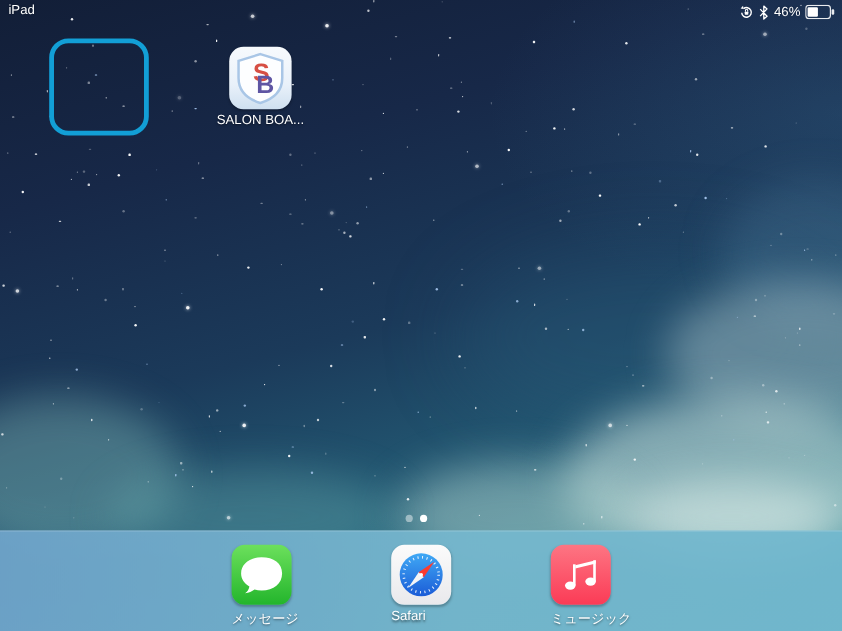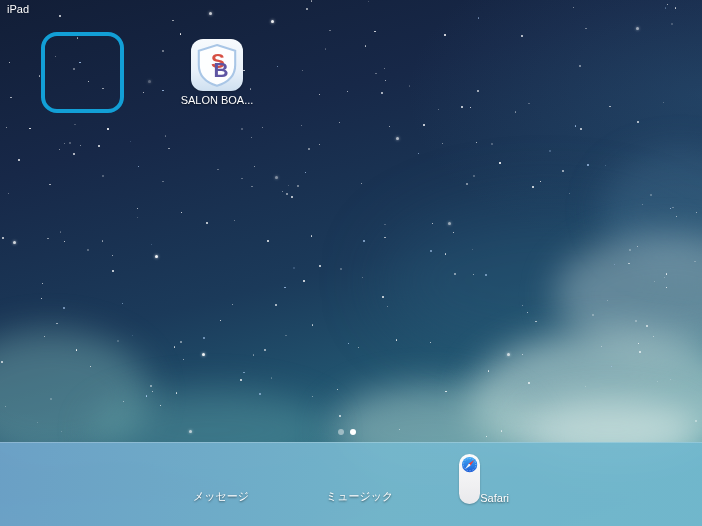--- a/index.html
+++ b/index.html
@@ -54,21 +54,21 @@
   .page-dots{position:absolute;left:338px;top:429px;display:flex;gap:6px;z-index:10;}
   .page-dot{width:6px;height:6px;border-radius:50%;}
   .page-dot.inactive{background:rgba(255,255,255,.45);}
   .page-dot.active{background:#ffffff;}
 
   
   .dock{position:absolute;left:0;right:0;bottom:0;height:83px;z-index:15;
     background:linear-gradient(95deg,rgba(110,163,201,.95) 0%,rgba(117,183,205,.95) 55%,rgba(114,184,206,.95) 100%);
     border-top:1px solid rgba(255,255,255,.22);}
   .dock-inner{display:flex;justify-content:center;gap:83px;padding-top:11px;}
-  .dock-app{width:50px;display:flex;flex-direction:row;align-items:flex-end;cursor:pointer;}
+  .dock-app{width:50px;display:flex;flex-direction:column;align-items:flex-start;cursor:pointer;}
   .dock-app .app-label{margin-top:4px;}
 </style>
 </head>
 <body>
 
 <div class="screen">
 
   <div class="cloud c8"></div>
   <div class="cloud c6"></div>
   <div class="cloud c1"></div>
@@ -315,20 +315,43 @@
       <span class="star" style="left: 637.5px; top: 342.6px; height: 1.4px; width: 1.4px; opacity: 0.96;"></span>
       <span class="star" style="left: 386.6px; top: 306.1px; height: 1.4px; width: 1.4px; opacity: 0.47;"></span>
       <span class="star" style="left: 249.9px; top: 88.3px; height: 1.4px; width: 1.4px; opacity: 0.54;"></span>
       <span class="star" style="left: 251.1px; top: 136.9px; height: 1.4px; width: 1.4px; opacity: 0.53;"></span>
       <span class="star" style="left: 10.3px; top: 97.1px; height: 1.4px; width: 1.4px; opacity: 0.71;"></span>
       <span class="star" style="left: 75.6px; top: 349.3px; height: 1.4px; width: 1.4px; opacity: 1;"></span>
     </div>
 
   <div class="status-bar">
     <span class="sb-left">iPad</span>
+    <span class="sb-right">
+      <span>
+        <svg width="12" height="12" viewBox="0 0 12 12">
+          <path d="M2.1 6.6 a4 4 0 1 0 1.5 -3.4" stroke="#fff" stroke-width="1.2" fill="none"></path>
+          <path d="M3.2 0.8 L3.7 3.4 L1.2 3.0 Z" fill="#fff"></path>
+          <rect x="4.6" y="5.7" width="3" height="2.5" rx="0.5" fill="#fff"></rect>
+          <path d="M5.2 5.7 v-1 a0.95 0.95 0 0 1 1.9 0 v1" stroke="#fff" stroke-width="0.9" fill="none"></path>
+        </svg>
+      </span>
+      <span>
+        <svg width="9" height="13" viewBox="0 0 9 13">
+          <path d="M1.5 3.6 L7.2 9.6 L4.5 11.9 V1.1 L7.2 3.4 L1.5 9.4" stroke="#fff" stroke-width="1.1" fill="none" stroke-linejoin="round"></path>
+        </svg>
+      </span>
+      <span>46%</span>
+      <span>
+        <svg width="25" height="12" viewBox="0 0 25 12">
+          <rect x="0.5" y="0.5" width="20.5" height="11" rx="2.5" stroke="rgba(255,255,255,.9)" stroke-width="1" fill="none"></rect>
+          <rect x="2" y="2" width="8.6" height="8" rx="1" fill="#fff"></rect>
+          <rect x="22" y="3.8" width="2.2" height="4.4" rx="1" fill="rgba(255,255,255,.9)"></rect>
+        </svg>
+      </span>
+    </span>
   </div>
 
   <div class="selection-highlight"></div>
 
 
   <div class="home-app" style="left:175px;top:39px;">
     <div class="app-icon icon52 salon-bg">
       <svg viewBox="0 0 60 60">
         <path d="M30 7 L51 13.5 V30 C51 43 41.5 50.5 30 54 C18.5 50.5 9 43 9 30 V13.5 Z" fill="#fdfeff" stroke="#a9c6e6" stroke-width="2.4"></path>
         <text x="23" y="33" font-family="Liberation Sans, sans-serif" font-size="24" font-weight="bold" fill="#d64f44">S</text>
@@ -345,32 +368,20 @@
 
   <div class="dock">
     <div class="dock-inner">
       <div class="dock-app">
         <div class="app-icon icon50 messages-bg">
           <svg viewBox="0 0 60 60">
             <path d="M30 12.5 C17.8 12.5 9.5 19.6 9.5 28.6 c0 5.5 3.3 10.2 8.3 13 -0.5 2.9 -2.1 5.2 -4.3 6.9 3.7 -0.4 7 -1.9 9.4 -3.8 2.2 0.6 4.6 1 7.1 1 12.2 0 20.5 -7.1 20.5 -17.1 S42.2 12.5 30 12.5 Z" fill="#fff"></path>
           </svg>
         </div>
         <span class="app-label">メッセージ</span>
-      </div>
-      <div class="dock-app">
-        <div class="app-icon icon50 music-bg">
-          <svg viewBox="0 0 60 60">
-            <path d="M24.5 20.5 L45 15.5 V18.8 L24.5 23.8 Z" fill="#fff"></path>
-            <rect x="22.2" y="19.5" width="2.6" height="21" fill="#fff"></rect>
-            <rect x="42.4" y="15.5" width="2.6" height="21" fill="#fff"></rect>
-            <ellipse cx="19.5" cy="40.8" rx="5.3" ry="4.1" fill="#fff"></ellipse>
-            <ellipse cx="39.8" cy="36.8" rx="5.3" ry="4.1" fill="#fff"></ellipse>
-          </svg>
-        </div>
-        <span class="app-label">ミュージック</span>
       </div>
       <div class="dock-app">
         <div class="app-icon icon50 safari-bg">
           <svg viewBox="0 0 60 60">
             <defs>
               <linearGradient id="safg" x1="0" y1="0" x2="0" y2="1">
                 <stop offset="0" stop-color="#40a9f5"></stop>
                   <stop offset="1" stop-color="#1b5cd7"></stop>
               </linearGradient>
             </defs>
@@ -378,16 +389,28 @@
             <circle cx="30" cy="30" r="17.5" stroke="#fff" stroke-width="2.6" fill="none" stroke-dasharray="1 3.6" opacity="0.9"></circle>
             <g transform="rotate(45 30 30)">
               <polygon points="30,11.5 33.6,30 26.4,30" fill="#fb3b30"></polygon>
               <polygon points="30,48.5 33.6,30 26.4,30" fill="#f4f4f6"></polygon>
             </g>
             <circle cx="30" cy="30" r="1.8" fill="#fff"></circle>
           </svg>
         </div>
         <span class="app-label">Safari</span>
       </div>
+      <div class="dock-app">
+        <div class="app-icon icon50 music-bg">
+          <svg viewBox="0 0 60 60">
+            <path d="M24.5 20.5 L45 15.5 V18.8 L24.5 23.8 Z" fill="#fff"></path>
+            <rect x="22.2" y="19.5" width="2.6" height="21" fill="#fff"></rect>
+            <rect x="42.4" y="15.5" width="2.6" height="21" fill="#fff"></rect>
+            <ellipse cx="19.5" cy="40.8" rx="5.3" ry="4.1" fill="#fff"></ellipse>
+            <ellipse cx="39.8" cy="36.8" rx="5.3" ry="4.1" fill="#fff"></ellipse>
+          </svg>
+        </div>
+        <span class="app-label">ミュージック</span>
+      </div>
     </div>
   </div>
 
 </div>
 
 </body></html>

